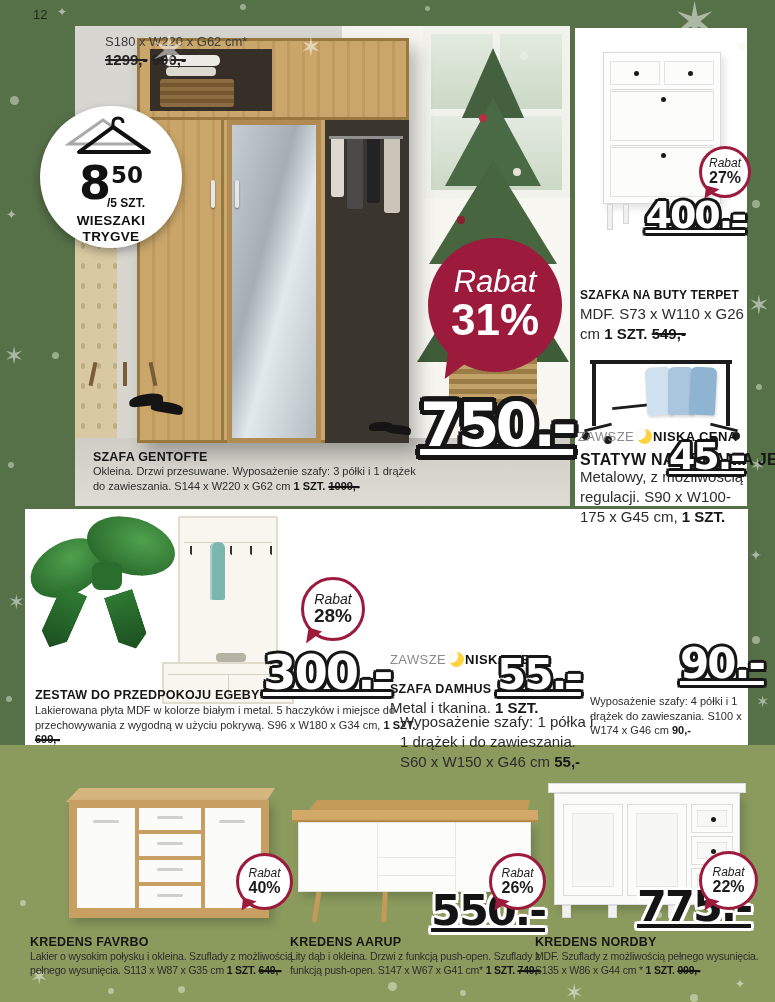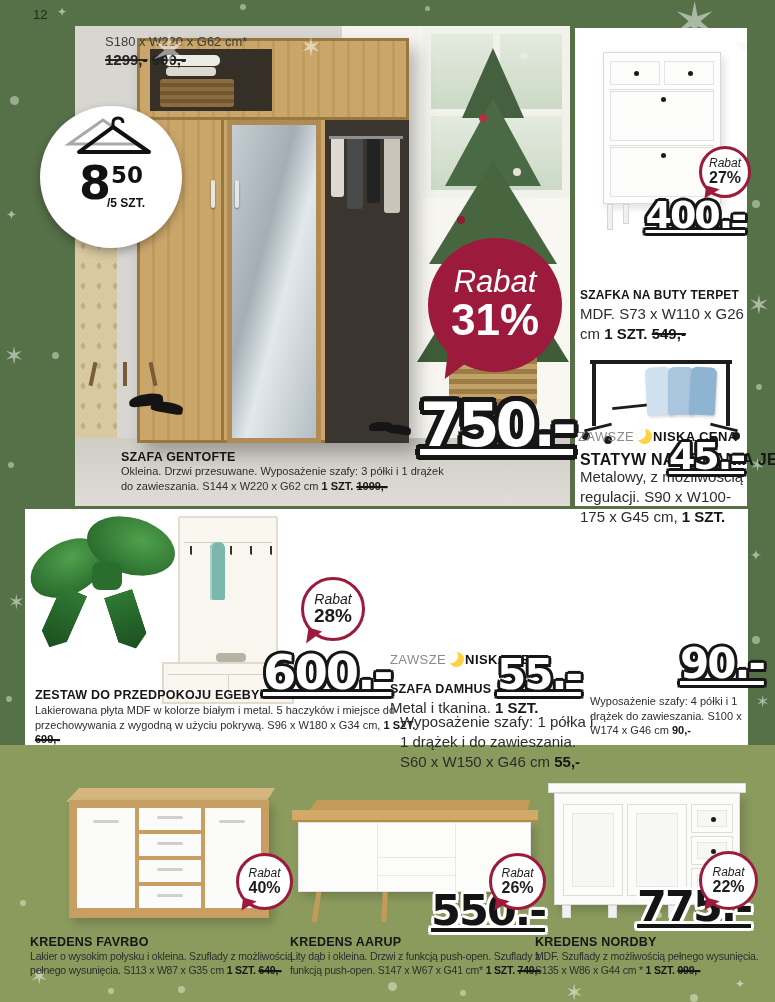--- a/index.html
+++ b/index.html
@@ -165,21 +165,21 @@
   .nd-inset{position:absolute;inset:8px;border:1px solid #e6e6e4;background:#f7f7f5;}
   .nd-leg{position:absolute;top:128px;width:9px;height:13px;background:#f0f0ee;border:1px solid #ddd;}
 
   
   .banner{position:absolute;left:0;top:749px;width:775px;text-align:center;z-index:4;color:#fff;white-space:nowrap;}
   .banner .bn-bold{font-size:33px;font-weight:bold;letter-spacing:-.5px;}
   .banner .bn-rest{font-size:33px;font-weight:normal;letter-spacing:-.5px;}
 
   .hero-variant{position:absolute;left:30px;top:8px;font-size:13px;color:#3c3c3c;z-index:4;}
   .hero-oldprices{position:absolute;left:30px;top:25px;font-size:15px;font-weight:bold;color:#222;z-index:4;}
-  .hero-text{position:absolute;left:46px;top:424px;width:335px;z-index:4;}
+  .hero-text{position:absolute;left:18px;top:424px;width:335px;z-index:4;}
 </style>
 </head>
 <body>
 
 <div class="page">
   <div id="decor">
       <span class="decor-star" style="left: 150px; top: 28px; font-size: 46px;">✶</span>
       <span class="decor-star" style="left: 300px; top: 34px; font-size: 26px;">✶</span>
       <span class="decor-star" style="left: 672px; top: -4px; font-size: 54px;">✶</span>
       <span class="decor-star" style="left: 57px; top: 6px; font-size: 12px;">✦</span>
@@ -284,20 +284,24 @@
   </section>
 
   <div class="hbadge">
     <svg width="104" height="46" viewBox="0 0 104 46">
       <path d="M44 6 L10 30 H78 Z" stroke="#a9a9a9" stroke-width="3" fill="#fff"></path>
       <path d="M54 13 v-4 q0 -5 5 -5 q5 0 5 5" stroke="#111" stroke-width="3" fill="none"></path>
       <path d="M54 13 L20 38 H90 Z" stroke="#111" stroke-width="4" fill="none" stroke-linejoin="round"></path>
     </svg>
     <div class="hb-price"><span class="hb-int">8</span><span class="hb-sup">50</span></div>
     <div class="hb-per">/5 SZT.</div>
+    <div class="hb-name">
+      <span style="display:block;">WIESZAKI</span>
+      <span style="display:block;">TRYGVE</span>
+    </div>
   </div>
 
   <div class="bubble">
     <span class="bb-label">Rabat</span>
     <span class="bb-pct">31%</span>
     <span class="bubble-tail"></span>
   </div>
   <div class="price olight" style="right:202px;top:398px;font-size:60px;letter-spacing:-4px;">750.-</div>
 
   <section class="card right-card"></section>
@@ -376,21 +380,21 @@
     <div class="eg-bench">
       <span class="eg-lid"></span>
         <span class="eg-seam"></span>
     </div>
   </div>
   <div class="badge lg" style="left:301px;top:577px;width:64px;height:64px;">
     <span class="badge-tail" style="bottom:-15px;border-top-width:16px;"></span>
     <span class="b-label">Rabat</span>
     <span class="b-pct">28%</span>
   </div>
-  <div class="price olight-sm" style="left:263px;top:651px;font-size:48px;">600.-</div>
+  <div class="price olight-sm" style="left:263px;top:651px;font-size:48px;">300.-</div>
   <div class="abs z4 pname" style="left:35px;top:688px;">ZESTAW DO PRZEDPOKOJU EGEBY</div>
   <div class="abs z4 pdesc" style="left:35px;top:703px;width:398px;font-size:11px;"><span>Lakierowana płyta MDF w kolorze białym i metal. 5 haczyków i miejsce do przechowywania z wygodną w użyciu pokrywą. S96 x W180 x G34 cm, </span><b>1 SZT. </b><b class="strike">699,-</b></div>
 
   <div class="fabbox" style="left:420px;top:511px;width:146px;height:146px;">
     <span class="fab-open" style="left:8px;top:12px;width:70px;height:120px;"></span>
     <span class="fab-post" style="left:82px;top:8px;height:130px;"></span>
     <span class="fab-post" style="left:128px;top:8px;height:130px;"></span>
     <span class="fab-shelf" style="left:83px;top:40px;width:45px;"></span>
     <span class="fab-shelf" style="left:83px;top:68px;width:45px;"></span>
     <span class="fab-shelf" style="left:83px;top:96px;width:45px;"></span>

